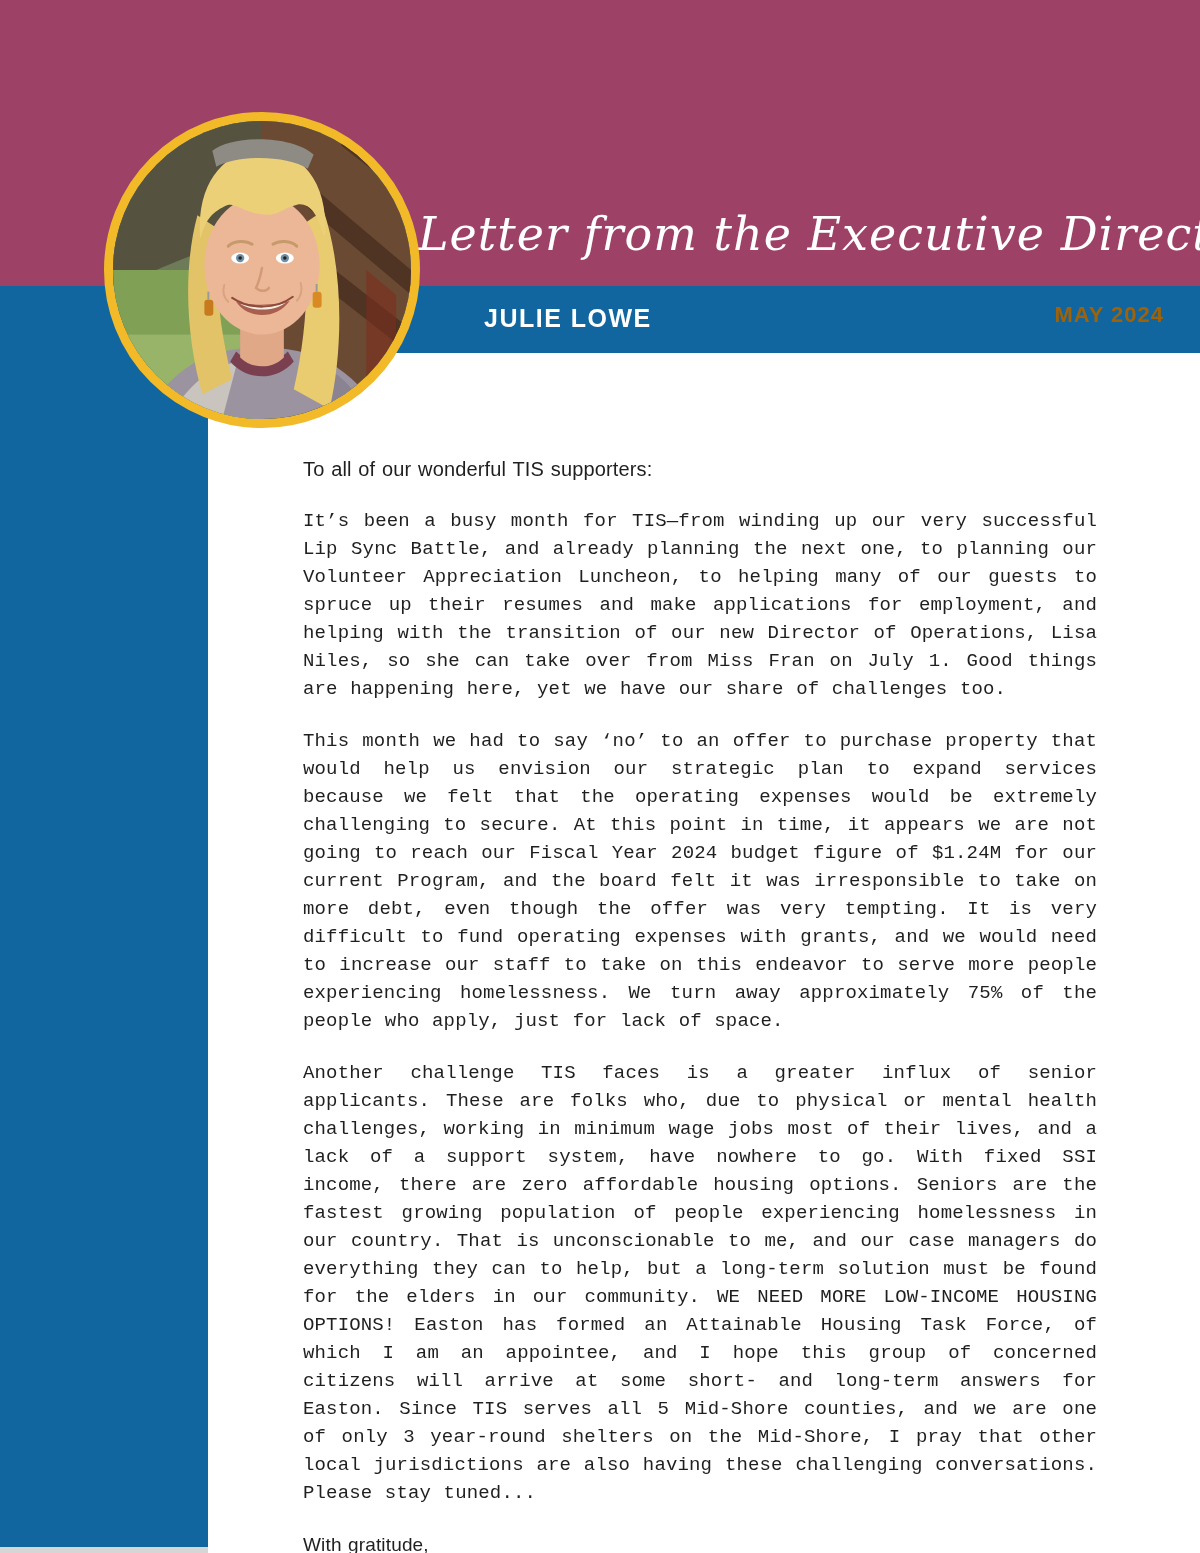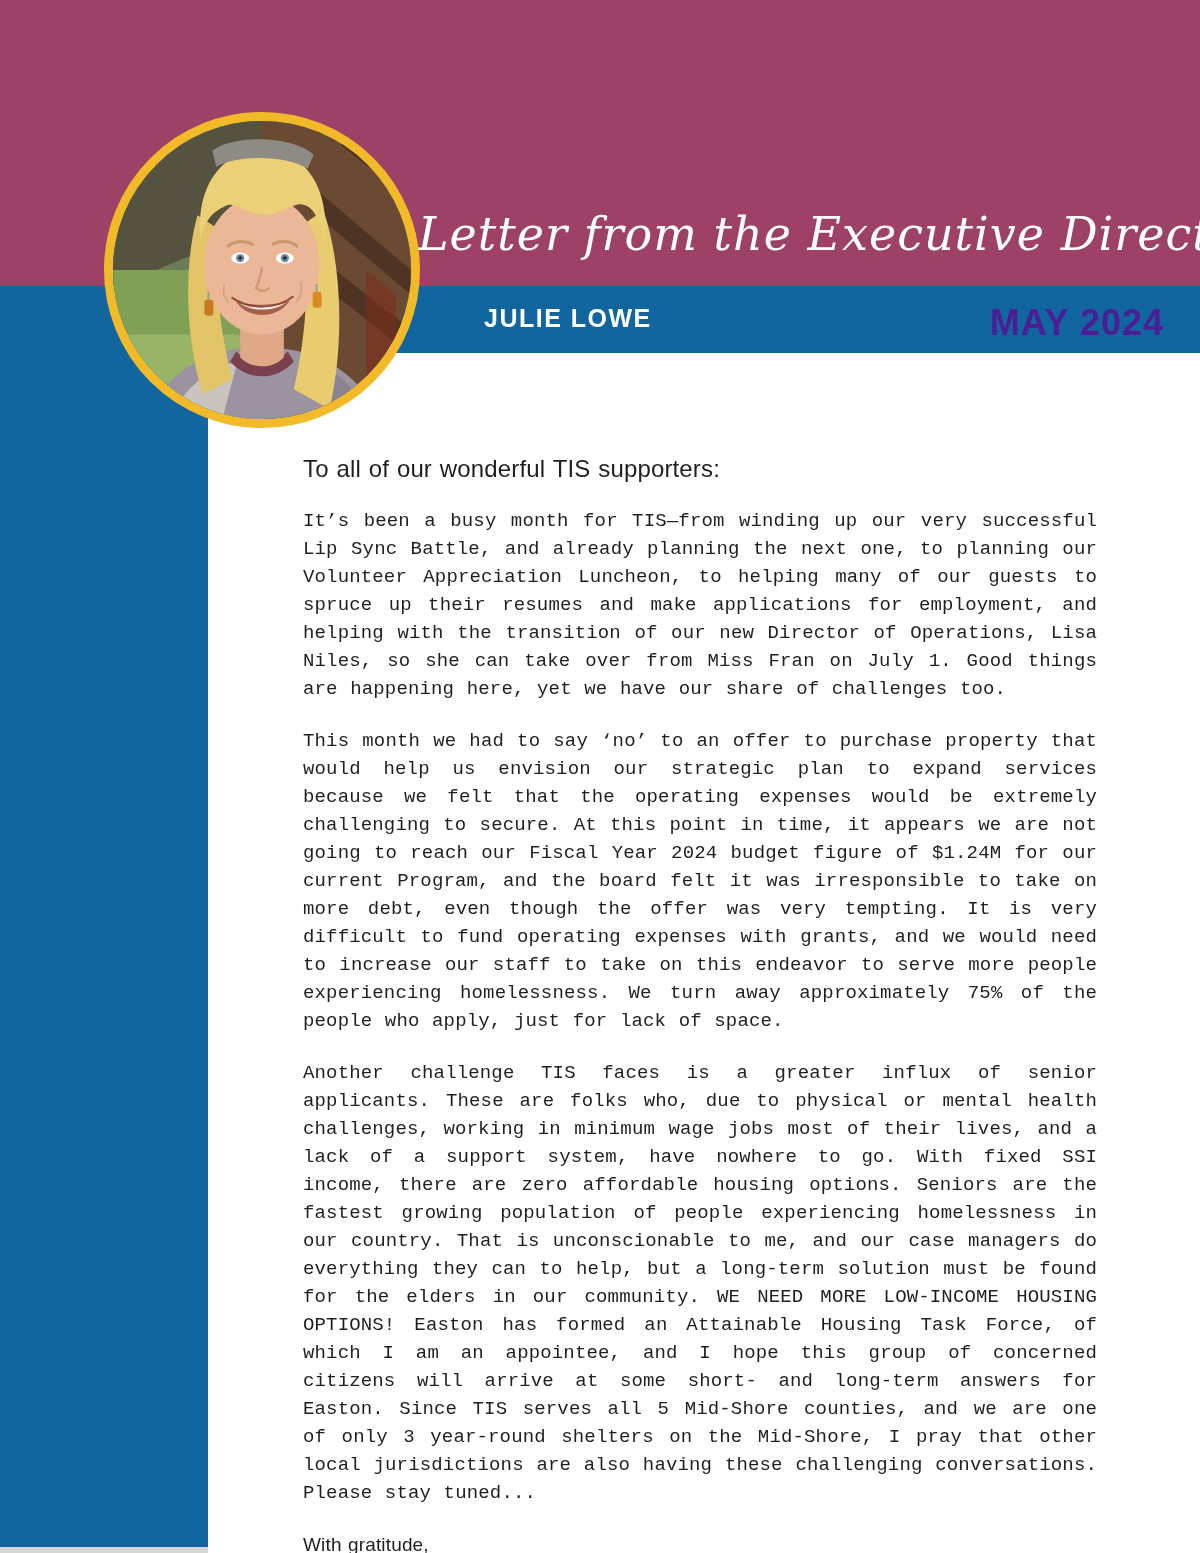--- a/index.html
+++ b/index.html
@@ -37,40 +37,40 @@
     letter-spacing:1px;
     color:#ffffff;
     white-space:nowrap;
   }
   .author-name{
     position:absolute;left:484px;top:304px;
     color:#ffffff;font-weight:bold;font-size:25px;letter-spacing:1.5px;
   }
   .issue-date{
     position:absolute;right:36px;top:302px;
-    color:#4c1d95;font-weight:bold;font-size:36px;letter-spacing:1px;
+    color:#a16207;font-weight:bold;font-size:22px;letter-spacing:1px;
   }
   
   .portrait{
     position:absolute;left:104px;top:112px;
     width:298px;height:298px;border-radius:50%;
     border:9px solid var(--gold,#F2BA28);
     overflow:hidden;
     background:#7d8a68;
   }
   .portrait svg{display:block;width:100%;height:100%;}
   
   .letter{
     position:absolute;left:303px;top:455px;width:794px;
     color:var(--text,#1F1F1F);
     font-size:19px;line-height:28px;
     letter-spacing:0.15px;word-spacing:1px;
   }
   .letter p{margin:0 0 24px 0;}
-  .salutation{font-size:24px;}
+  .salutation{font-size:20px;}
   .body-par{text-align:justify;font-family:Liberation Mono, monospace;}
   .closing{margin-bottom:16px;}
   .signature{
     width:206px;height:58px;
     background:#f8f7f4;
     margin:12px 0 20px 0;
   }
   .signature svg{display:block;width:100%;height:100%;}
   .signature-name{
     font-weight:bold;font-size:25px;color:#111111;

